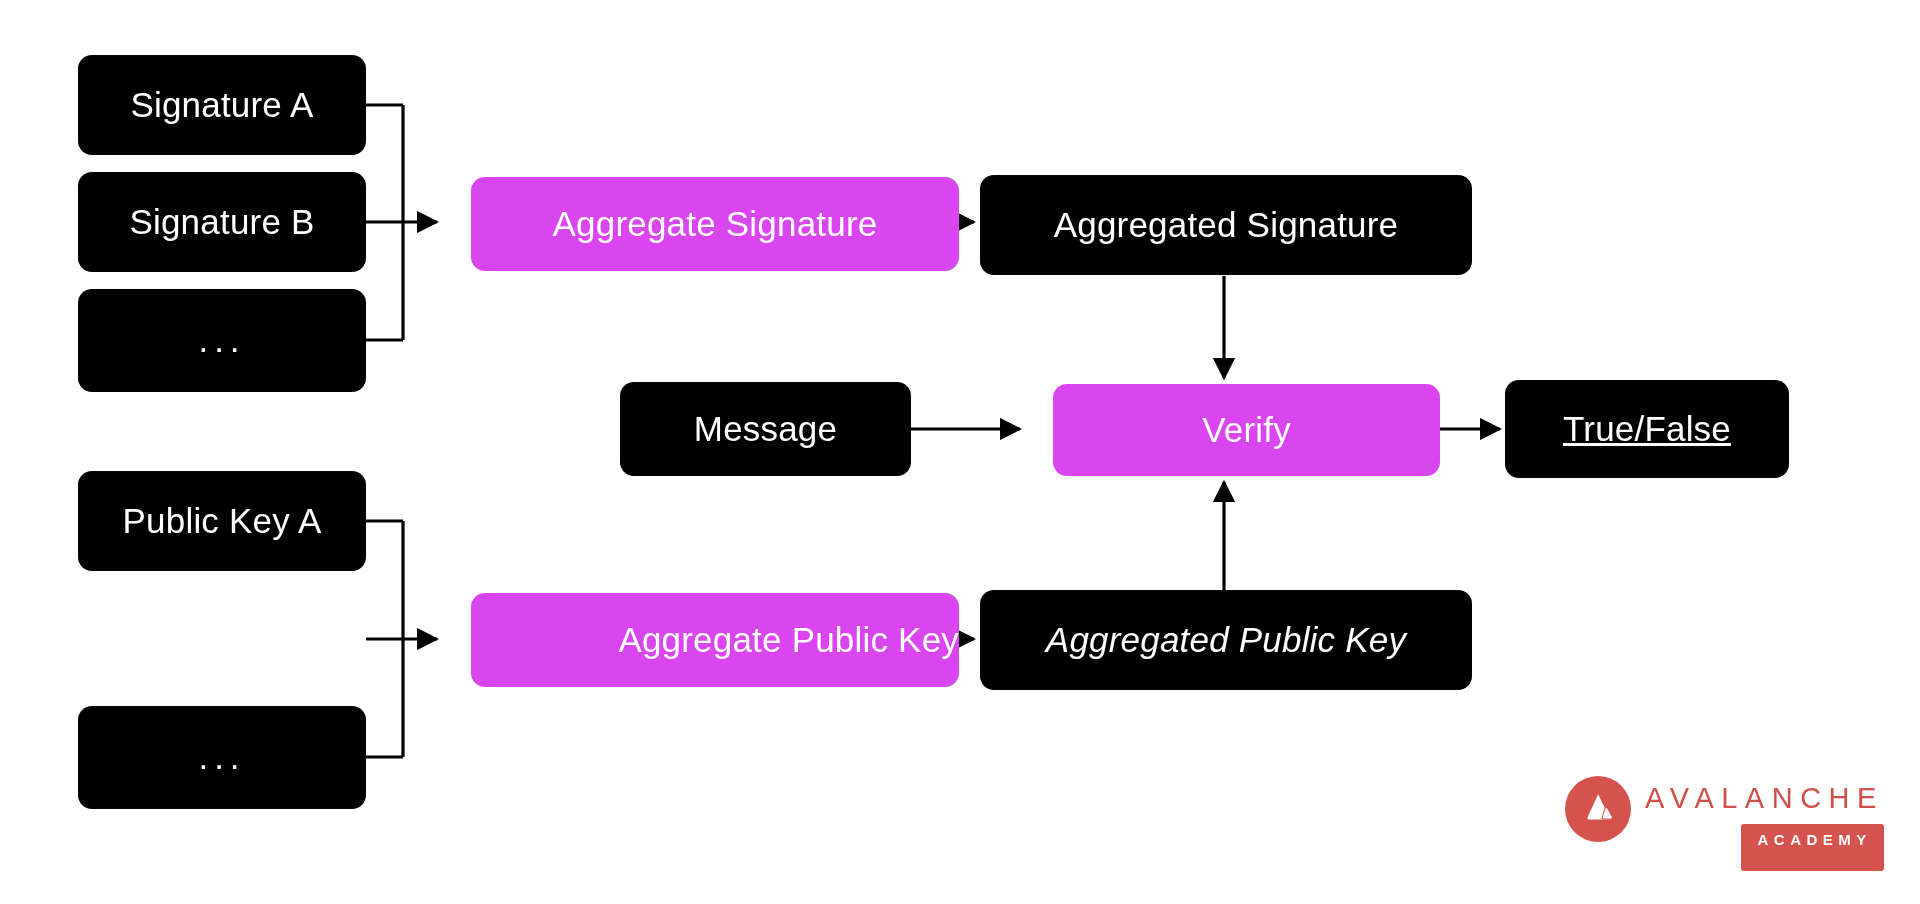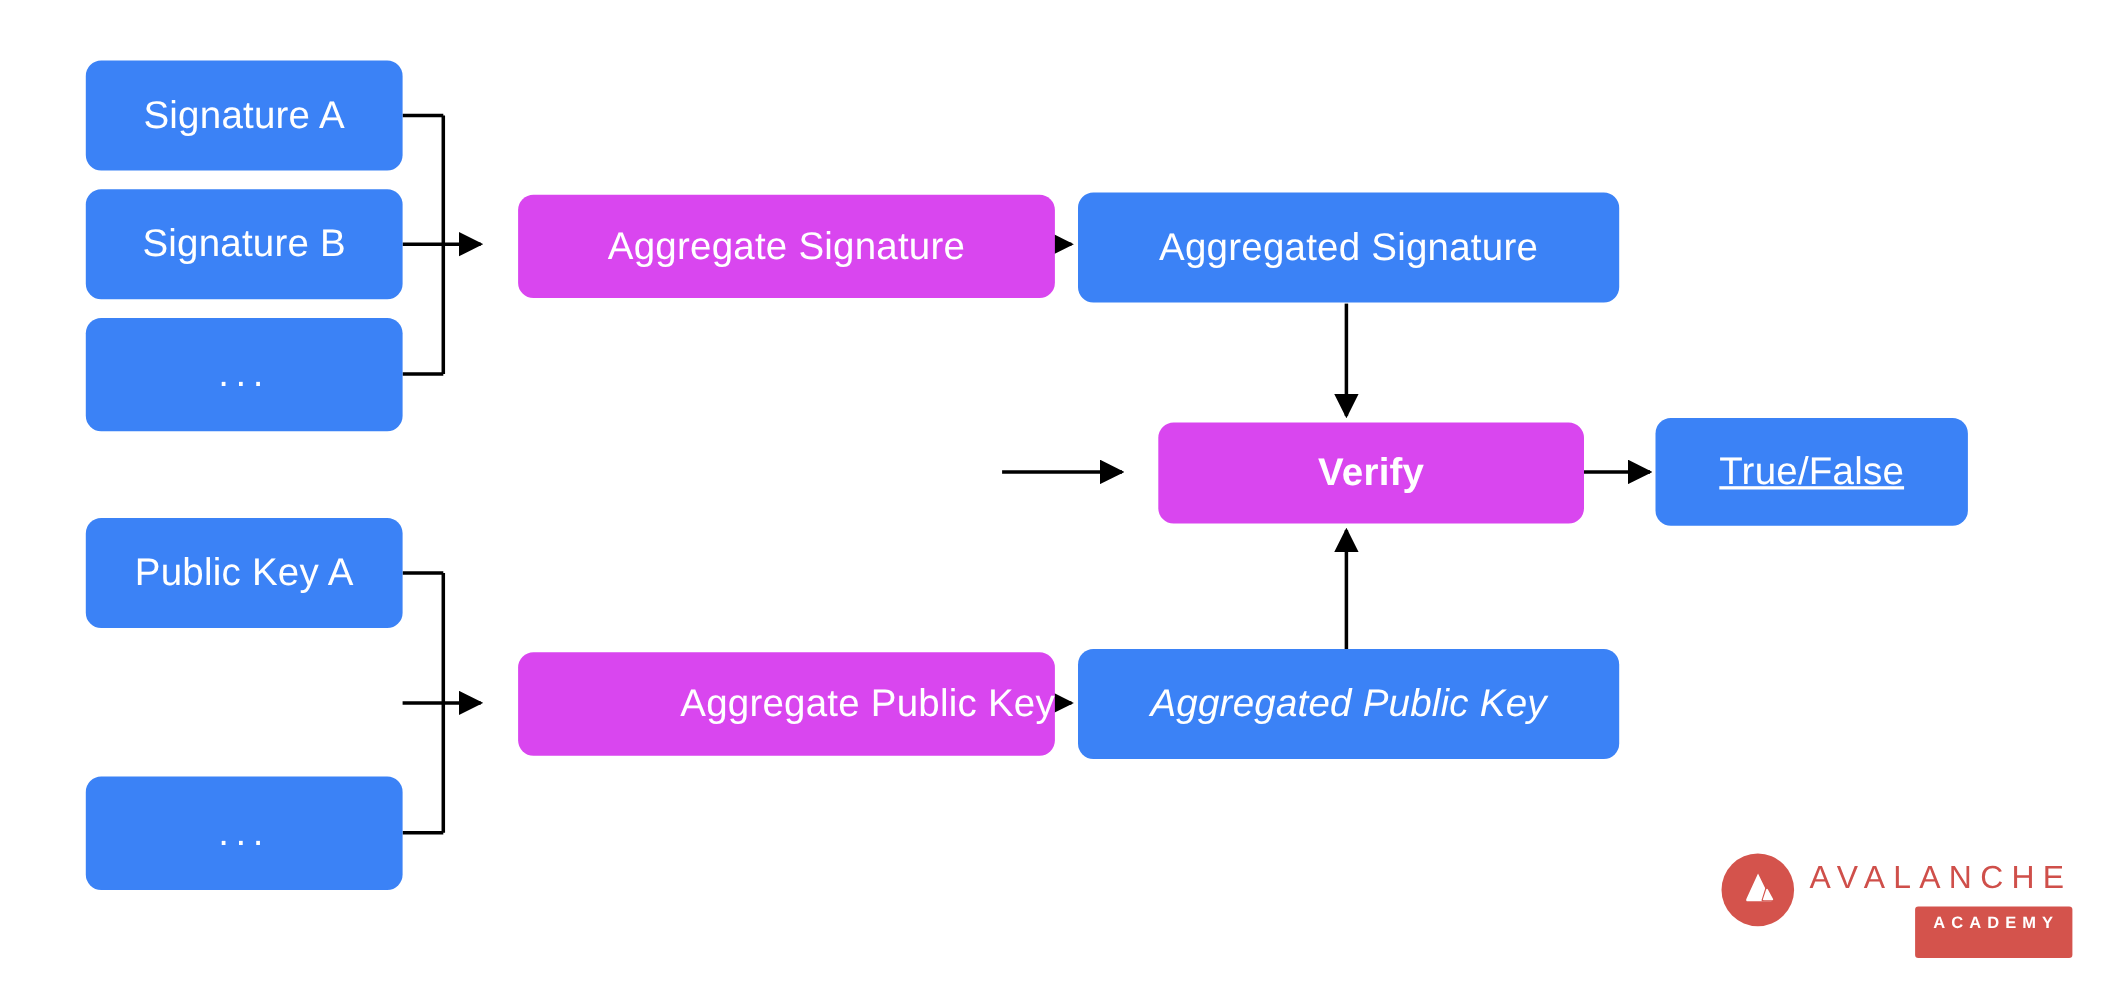--- a/index.html
+++ b/index.html
@@ -28,23 +28,23 @@
     border-radius: 14px;
     color: #ffffff;
     font-size: 35px;
     font-weight: 400;
     line-height: 1.1;
     text-align: center;
     letter-spacing: 0.2px;
     white-space: nowrap;
     user-select: none;
   }
-  .node.blue  { background: #3b82f6; text-align: center; }
+  .node.blue  { background: #000000; text-align: center; }
   .node.red   { background: #d946ef; margin-left: 28px; }
-  .node.bold  { font-weight: 700; }
+  .node.bold  { font-weight: 400; }
   .node.ellipsis {
     font-size: 35px;
     letter-spacing: 6px;
   }
   #edges {
     position: absolute;
     left: 0;
     top: 0;
     width: 1920px;
     height: 904px;
@@ -152,20 +152,23 @@
   </div>
 
   <div class="node red" style="left:443px; top:177px; width:488px; height:94px;">
     <span>Aggregate Signature</span>
   </div>
 
   <div class="node blue" style="left:980px; top:175px; width:492px; height:100px;">
     <span>Aggregated Signature</span>
   </div>
 
+  <div class="node blue" style="left:620px; top:382px; width:291px; height:94px;">
+    <span>Message</span>
+  </div>
 
   <div class="node red bold" style="left:1025px; top:384px; width:387px; height:92px;">
     <span>Verify</span>
   </div>
 
   <div class="node blue" style="left:1505px; top:380px; width:284px; height:98px;text-decoration:underline;">
     <span>True/False</span>
   </div>
 
   <div class="node blue" style="left:78px; top:471px; width:288px; height:100px;">

